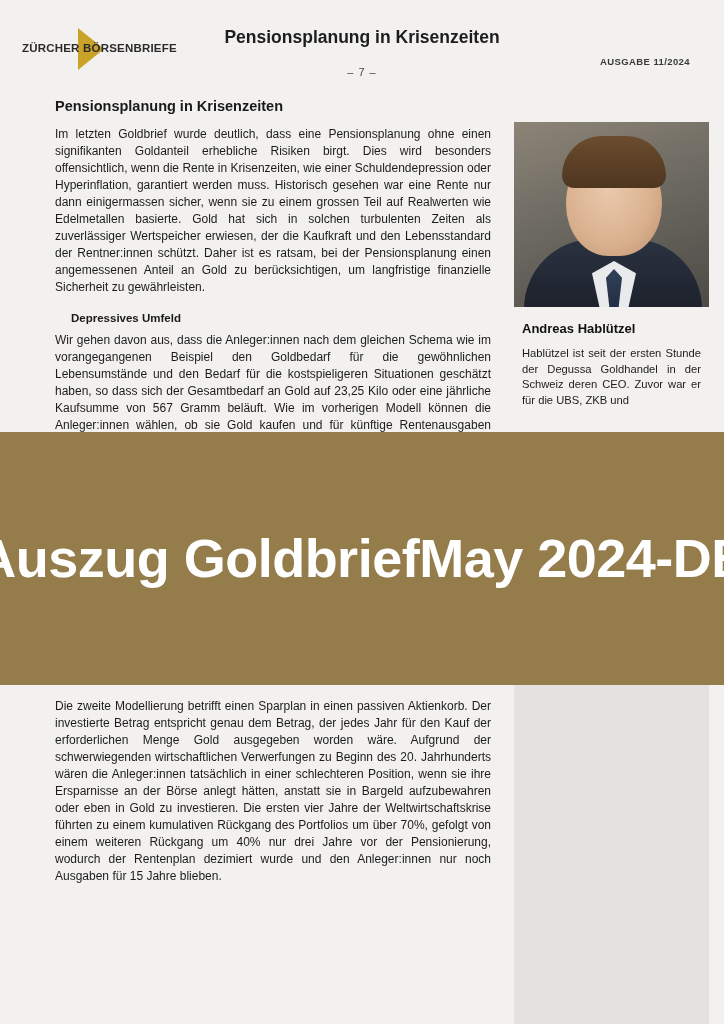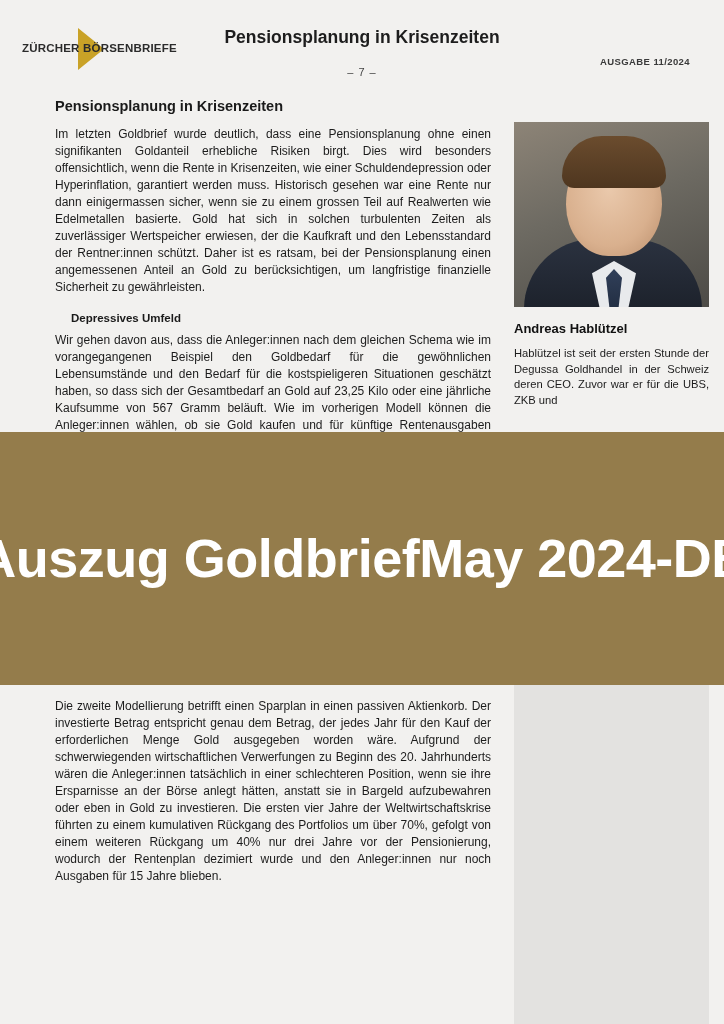--- a/index.html
+++ b/index.html
@@ -177,27 +177,27 @@
     position: absolute;
     left: 92px;
     bottom: -10px;
     width: 16px;
     height: 48px;
     background: linear-gradient(180deg, #31405a 0%, #1f2a3d 100%);
     clip-path: polygon(50% 0, 100% 18%, 72% 100%, 28% 100%, 0 18%);
   }
 
   .person-name {
-    margin: 14px 0 10px 0;
+    margin: 14px 0 10px 8px;
     font-size: 13px;
     font-weight: bold;
     color: #111;
   }
   p.bio-text {
-    margin: 0;
+    margin: 8px;
     font-size: 11.2px;
     line-height: 15.6px;
     text-align: justify;
     color: #1c1c1c;
   }
 
   
   .right-filler {
     position: absolute;
     left: 514px;

